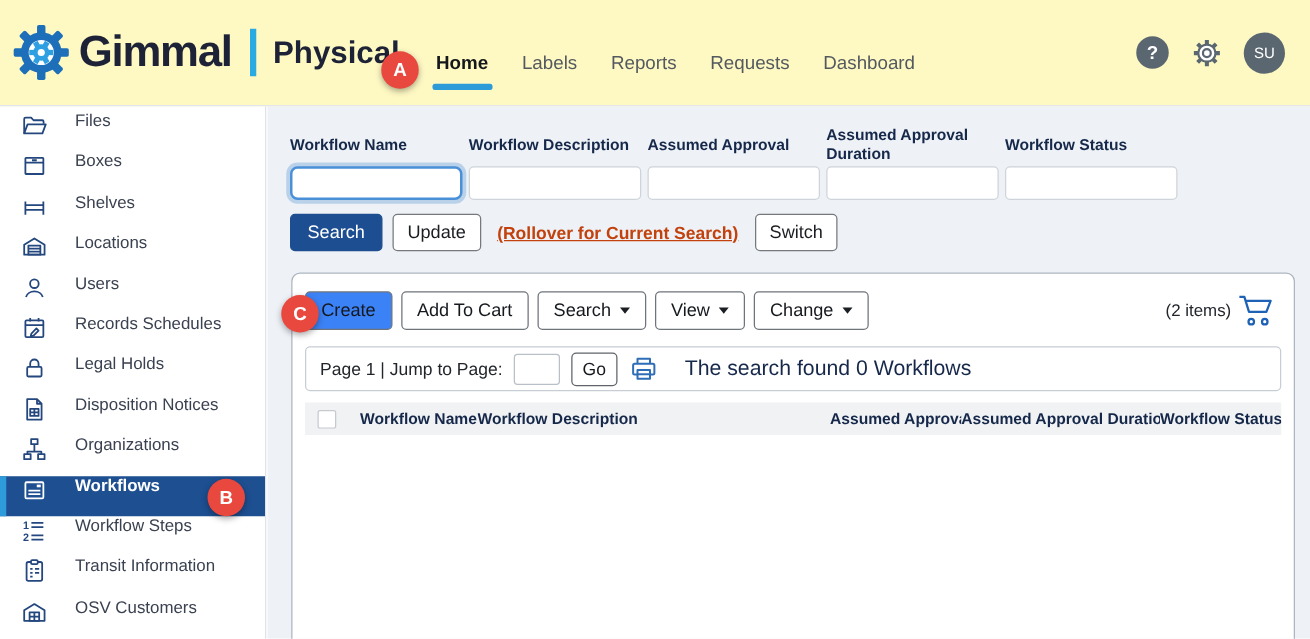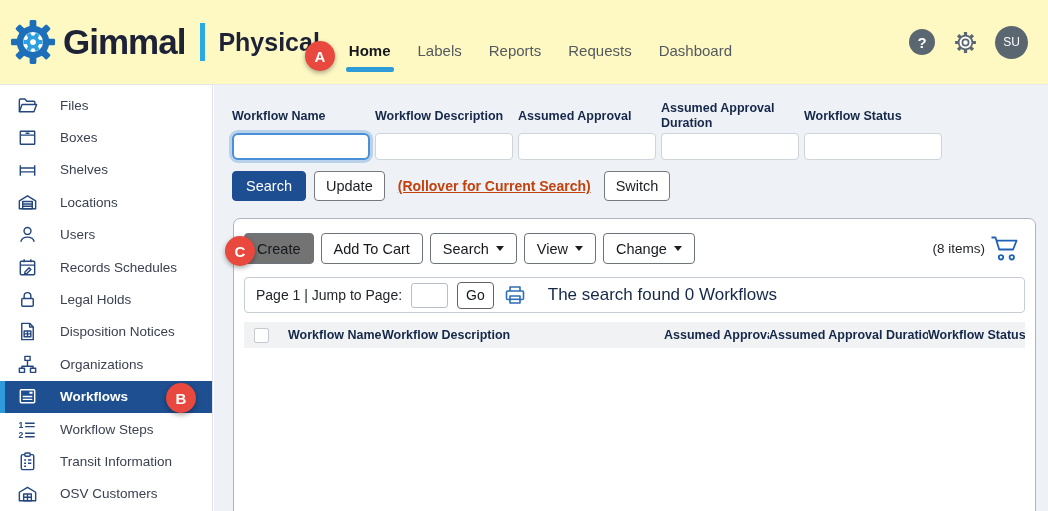--- a/index.html
+++ b/index.html
@@ -16,21 +16,21 @@
   .nav-item { font-size:15px; color:#54595f; cursor:pointer; white-space:nowrap; }
   .nav-item.active { color:#14171b; font-weight:700; position:relative; }
   .nav-item.active::after { content:""; position:absolute; left:-3px; right:-3px; bottom:-13px; height:5px; background:#2d9bd8; border-radius:2px; }
   .header-right { margin-left:auto; display:flex; align-items:center; gap:17px; padding-right:20px; }
   .help-circle { width:26px; height:26px; border-radius:50%; background:#5b6770; color:#fff; font-weight:700; font-size:15px; display:flex; align-items:center; justify-content:center; cursor:pointer; }
   .gear-btn { width:26px; height:26px; display:flex; align-items:center; justify-content:center; cursor:pointer; }
   .avatar { width:33px; height:33px; border-radius:50%; background:#5b6770; color:#fff; font-size:12px; display:flex; align-items:center; justify-content:center; cursor:pointer; }
 
   
   .sidebar { position:absolute; left:0; top:85px; width:213px; bottom:0; background:#fff; border-right:1px solid #dfe3e8; padding-top:4px; z-index:5; }
-  .side-item { height:32.4px; display:flex; align-items:center; padding-left:16px; color:#3a4150; font-size:13.5px; position:relative; cursor:pointer; white-space:nowrap; }
+  .side-item { height:32.4px; display:flex; align-items:flex-start; padding-left:16px; color:#3a4150; font-size:13.5px; position:relative; cursor:pointer; white-space:nowrap; }
   .side-item svg { width:23px; height:23px; color:#24477e; margin-right:21px; flex:none; }
   .side-item.active { background:#1d4f91; color:#fff; font-weight:600; }
   .side-item.active svg { color:#fff; }
   .side-item.active::before { content:""; position:absolute; left:0; top:0; bottom:0; width:5px; background:#2e9bdb; }
 
   
   .main { position:absolute; left:214px; top:85px; right:0; bottom:0; background:#eef2f7; }
   .filters { display:flex; align-items:flex-end; padding:14px 0 0 18px; gap:5px; }
   .filter-col { width:138px; }
   .filter-label { height:34px; display:flex; align-items:center; font-size:12.5px; font-weight:700; color:#16284a; line-height:1.2; }
@@ -39,21 +39,21 @@
 
   .actions-row { display:flex; align-items:center; margin:11px 0 0 18px; gap:8px; }
   .btn-primary { background:#1d4e91; color:#fff; border:1px solid #1d4e91; border-radius:4px; font-size:14.5px; padding:6px 13px; font-family:inherit; cursor:pointer; }
   .btn { background:#fff; border:1px solid #75797e; border-radius:4px; font-size:14.5px; color:#1a1d21; padding:6px 11px; font-family:inherit; cursor:pointer; }
   .rollover { font-size:14px; font-weight:700; text-decoration:underline; color:#c2410c; margin:0 5px; cursor:pointer; }
 
   
   .card { position:absolute; left:19px; top:133px; width:803px; height:420px; background:#fff; border:1px solid #aeb5bf; border-radius:7px; padding:14px 10px; }
   .toolbar { display:flex; align-items:center; }
   .tb-btn { background:#fff; border:1px solid #6f747a; border-radius:4px; font-size:14.5px; color:#15181d; padding:0 12px; margin-right:7px; height:31px; font-family:inherit; cursor:pointer; display:flex; align-items:center; gap:7px; }
-  .tb-btn.create { background:#737373; }
+  .tb-btn.create { background:#3b82f6; }
   .caret { width:0; height:0; border-left:4px solid transparent; border-right:4px solid transparent; border-top:5px solid #1b1e22; display:inline-block; }
   .cart-wrap { margin-left:auto; display:flex; align-items:center; gap:5px; padding-right:4px; }
   .cart-count { font-size:13.5px; color:#22262b; }
 
   .pagebar { margin-top:13px; border:1px solid #c7cdd5; border-radius:4px; height:36px; display:flex; align-items:center; padding:0 11px; gap:9px; }
   .page-info { font-size:14px; color:#22262b; white-space:nowrap; }
   .jump-input { width:37px; height:25px; border:1px solid #b9bfc7; border-radius:3px; font-family:inherit; font-size:13px; padding:0 4px; }
   .go-btn { border:1px solid #5f6368; background:#fff; border-radius:4px; font-size:14px; color:#15181d; padding:2px 8px; height:27px; font-family:inherit; cursor:pointer; }
   .printer { cursor:pointer; display:flex; align-items:center; }
   .results { font-size:17px; font-weight:400; color:#16284a; margin-left:12px; }
@@ -277,21 +277,21 @@
       </button>
       <button class="tb-btn">
         <span>View</span>
         <span class="caret"></span>
       </button>
       <button class="tb-btn">
         <span>Change</span>
         <span class="caret"></span>
       </button>
       <div class="cart-wrap">
-        <span class="cart-count">(8 items)</span>
+        <span class="cart-count">(2 items)</span>
         <span>
           <svg width="31" height="27" viewBox="0 0 31 27" fill="none" stroke="#1e62b5" stroke-width="1.8" stroke-linejoin="round">
             <path d="M1.5 2.5h4l3.7 12h13.9l3.4-8.8H6.8"></path>
             <circle cx="11" cy="22.3" r="2.2"></circle>
             <circle cx="21.8" cy="22.3" r="2.2"></circle>
           </svg>
         </span>
       </div>
     </div>
 

